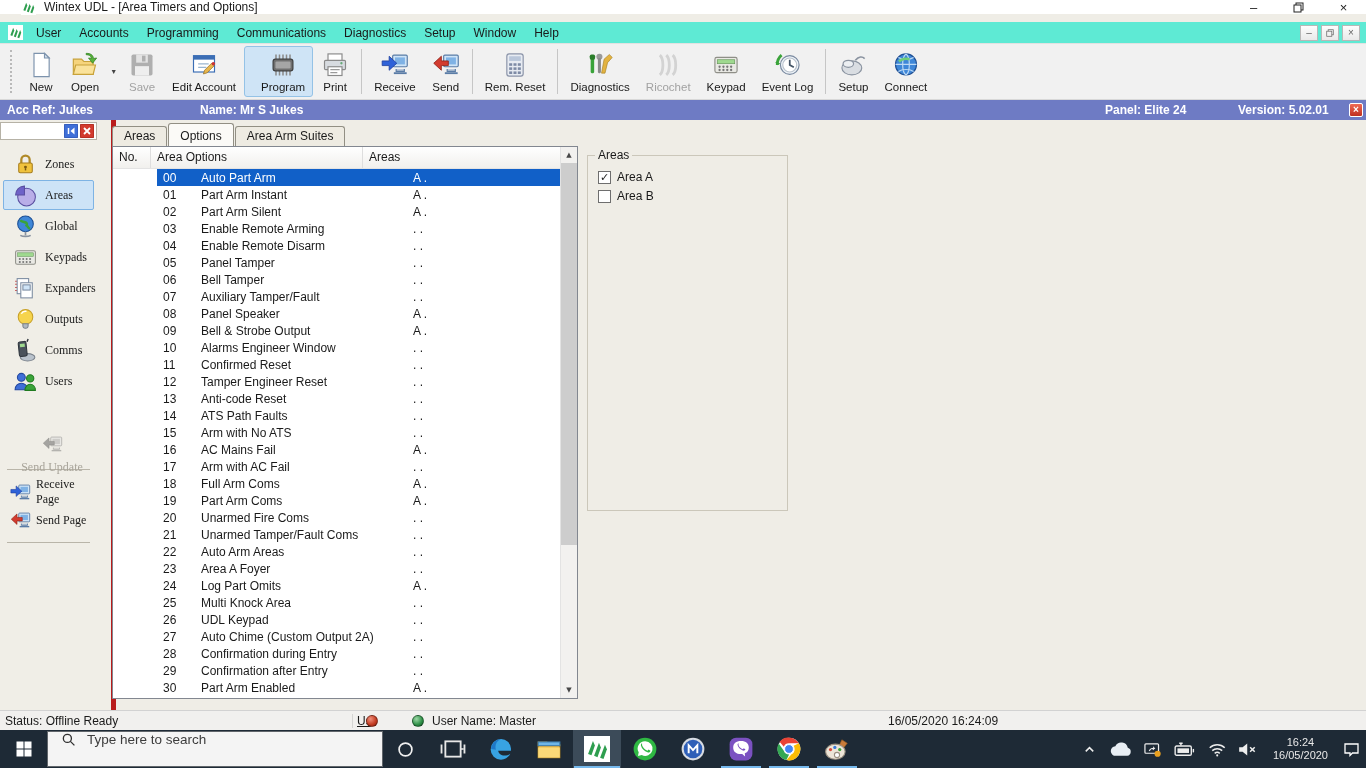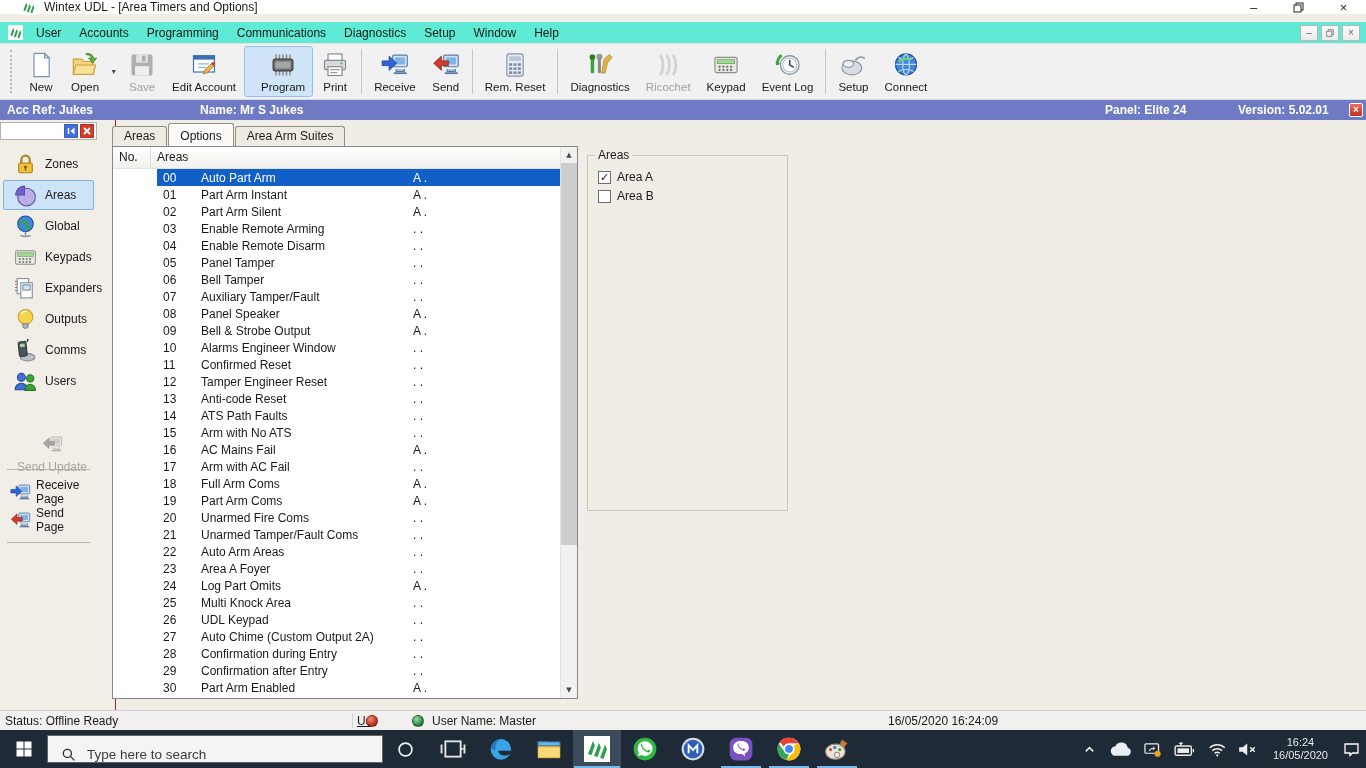--- a/index.html
+++ b/index.html
@@ -42,21 +42,21 @@
 
   
   .accbar{position:absolute;top:100px;left:0;width:100%;height:20px;background:var(--accent);color:#fff;font-weight:bold;font-size:12px;}
   .accbar span{position:absolute;top:3px;white-space:nowrap;}
   .acc-ref{left:7px;} .acc-name{left:200px;} .acc-panel{left:1105px;} .acc-version{left:1238px;}
   .acc-close{position:absolute;right:3px;top:3px;width:14px;height:14px;background:linear-gradient(#ef6a55,#c03020);border:1px solid #fff;border-radius:2px;color:#fff;font-size:10px;font-weight:bold;display:flex;align-items:center;justify-content:center;line-height:1;}
 
   
   .workspace{position:absolute;top:120px;left:0;width:1366px;height:590px;background:var(--winbg);}
 
-  .sidebar{position:absolute;left:0;top:0;width:116px;height:100%;background:#f0eee7;border-right:1px solid #b91c1c;}
+  .sidebar{position:absolute;left:0;top:0;width:116px;height:100%;background:#f0eee7;border-right:5px solid #b91c1c;font-family:Liberation Serif, serif;}
   .sidebar-nav{position:absolute;left:0;top:2px;width:97px;height:18px;background:#fff;border:1px solid #b6b2a6;display:flex;justify-content:flex-end;align-items:center;gap:2px;padding:0 2px;}
   .snav-btn{width:14px;height:14px;display:flex;}
   .snav-btn svg{width:100%;height:100%;}
   .sidebar-items{position:absolute;top:28px;left:0;width:97px;}
   .sidebar-item{display:flex;align-items:center;gap:7px;height:30px;margin:1px 3px;padding-left:9px;border:1px solid transparent;border-radius:2px;}
   .sidebar-item.selected{background:#cde3f7;border-color:#7eb3e4;}
   .sidebar-item .sicon,.sidebar-action .sicon{width:25px;height:25px;flex:none;}
   .sicon svg{width:100%;height:100%;}
   .sidebar-actions{position:absolute;top:312px;left:0;width:97px;}
   .sidebar-action{display:flex;align-items:center;gap:5px;height:26px;margin:2px 3px;padding-left:7px;}
@@ -99,21 +99,21 @@
   .led{position:absolute;top:4px;width:12px;height:12px;border-radius:50%;border:1px solid rgba(0,0,0,.35);}
   .led.red{left:366px;background:radial-gradient(circle at 35% 30%,#f0907c,#c23a20 60%,#842010);}
   .led.green{left:412px;background:radial-gradient(circle at 35% 30%,#9cd8a6,#2e8f46 60%,#17512a);}
   .sb-user{left:432px;}
   .sb-datetime{left:888px;}
 
   
   .taskbar{position:absolute;top:730px;left:0;width:1366px;height:38px;background:var(--tb);display:flex;align-items:center;color:#e9e9e9;}
   .start{width:47px;height:38px;display:flex;align-items:center;justify-content:center;}
   .start svg{width:16px;height:16px;}
-  .searchbox{width:336px;height:28px;background:#f4f4f4;border:1px solid #61666b;display:flex;align-items:flex-end;gap:11px;padding-left:13px;}
+  .searchbox{width:336px;height:36px;background:#f4f4f4;border:1px solid #61666b;display:flex;align-items:flex-start;gap:11px;padding-left:13px;}
   .searchbox .sgl{width:15px;height:15px;display:flex;}
   .searchbox input{border:none;background:transparent;outline:none;font-size:13.5px;color:#2b2b2b;width:240px;font-family:inherit;}
   .searchbox input::placeholder{color:#3c3c3c;opacity:1;}
   .cortana{width:44px;height:38px;display:flex;align-items:center;justify-content:center;}
   .tb-apps{display:flex;margin-left:2px;}
   .tb-app{width:48px;height:38px;display:flex;align-items:center;justify-content:center;position:relative;}
   .tb-app .tbi{width:26px;height:26px;display:flex;}
   .tbi svg{width:100%;height:100%;}
   .tb-app.active{background:#3c4b59;}
   .tb-app.active::after{content:"";position:absolute;left:1px;right:1px;bottom:0;height:2.5px;background:var(--ul);}
@@ -487,20 +487,21 @@
 
     <div class="tabstrip" id="tabstrip">
         <div class="tab">Areas</div>
         <div class="tab active">Options</div>
         <div class="tab">Area Arm Suites</div>
       </div>
 
     <div class="tablebox">
       <div class="thead" id="thead">
           <div class="hcell c0">No.</div>
+          <div class="hcell c1">Area Options</div>
           <div class="hcell c2">Areas</div>
         </div>
       <div class="tbody" id="tbody">
           <div class="trow selected">
             <div class="tcell c0">00</div>
             <div class="tcell c1">Auto Part Arm</div>
             <div class="tcell c2">A .</div>
           </div>
           <div class="trow">
             <div class="tcell c0">01</div>

